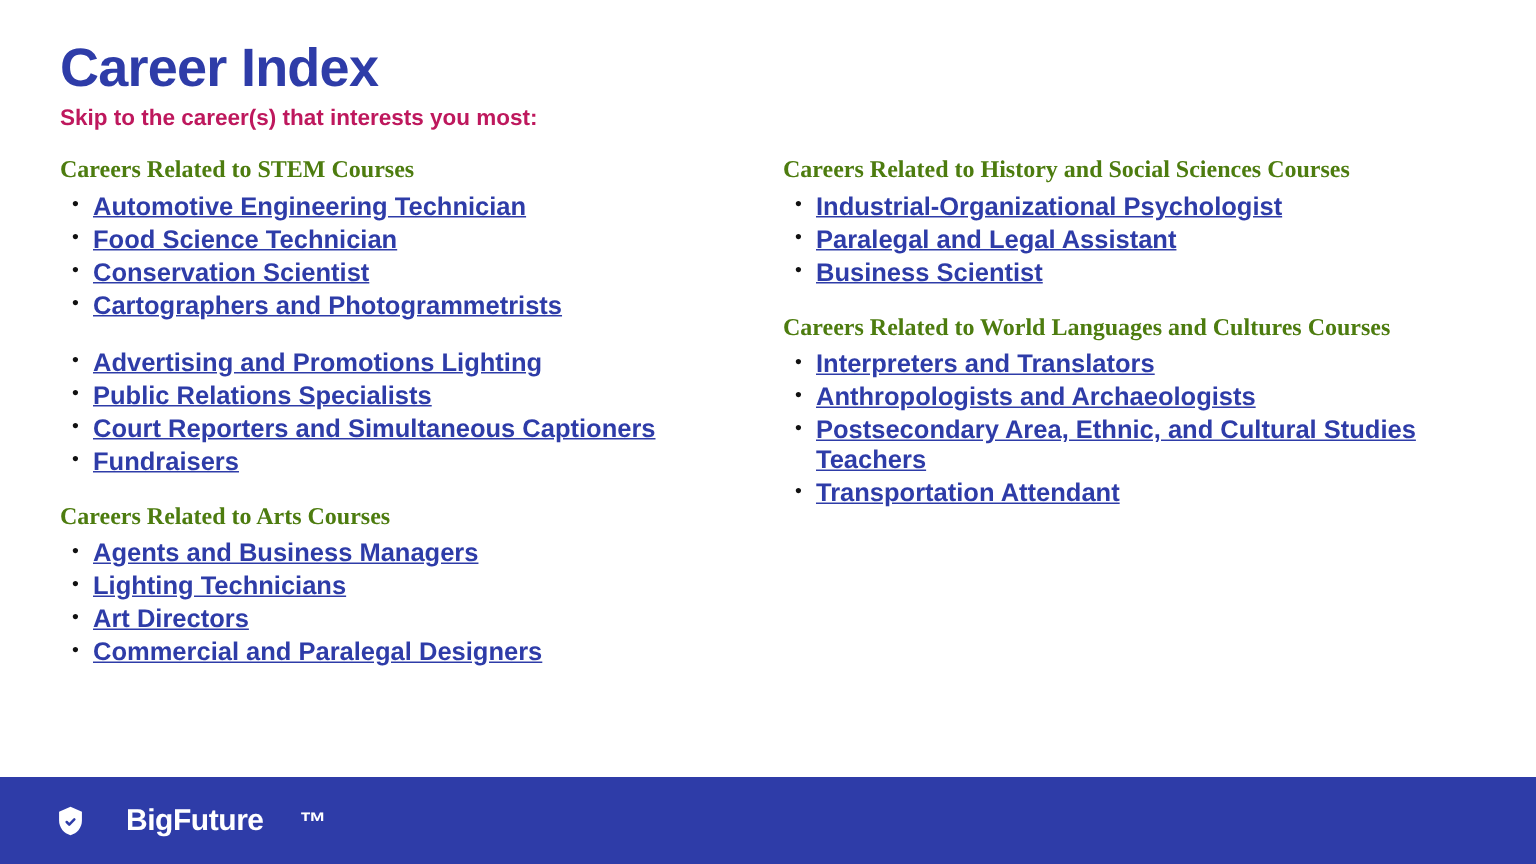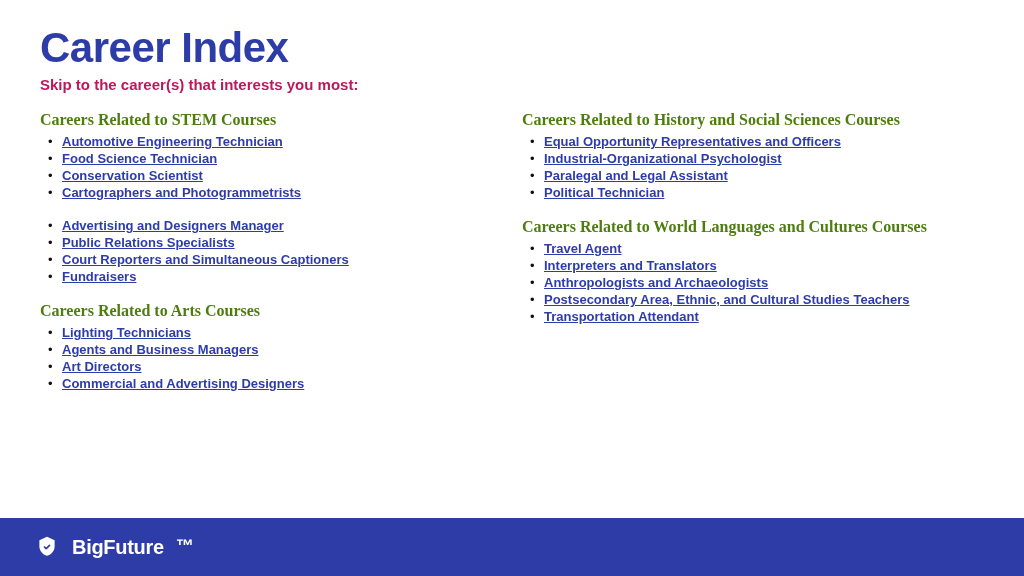--- a/index.html
+++ b/index.html
@@ -10,21 +10,21 @@
       height: 576px;
       overflow: hidden;
       display: flex;
       flex-direction: column;
     }
     .main-content {
       flex: 1;
       padding: 24px 40px 16px 40px;
     }
     h1 {
-      font-size: 42px;
+      font-size: 36px;
       font-weight: 900;
       color: #2e3ca8;
       margin-bottom: 4px;
       letter-spacing: -0.5px;
     }
     .subtitle {
       font-size: 15px;
       font-weight: 700;
       color: #be185d;
       margin-bottom: 18px;
@@ -64,34 +64,34 @@
       content: "•";
       position: absolute;
       left: 0;
       color: #111;
       font-size: 13px;
     }
     ul li a {
       color: #2e3ca8;
       text-decoration: underline;
       font-weight: 700;
-      font-size: 13px;
+      font-size: 17px;
     }
     .footer {
       background: #2e3ca8;
       height: 58px;
       display: flex;
       align-items: center;
       padding: 0 36px;
       flex-shrink: 0;
     }
     .footer-brand {
       display: flex;
-      align-items: flex-start;
-      gap: 12px;
+      align-items: flex-end;
+      gap: 24px;
     }
     .footer-logo-text {
       color: #fff;
       font-size: 20px;
       font-weight: 900;
       letter-spacing: -0.3px;
     }
     .shield-svg {
       width: 22px;
       height: 22px;
@@ -114,54 +114,52 @@
         <ul>
           <li><a href="#">Automotive Engineering Technician</a></li>
           <li><a href="#">Food Science Technician</a></li>
           <li><a href="#">Conservation Scientist</a></li>
           <li><a href="#">Cartographers and Photogrammetrists</a></li>
         </ul>
       </div>
 
       <div class="section">
         <ul>
-          <li><a href="#">Advertising and Designers Manager</a></li>
+          <li><a href="#">Advertising and Promotions Lighting</a></li>
           <li><a href="#">Public Relations Specialists</a></li>
           <li><a href="#">Court Reporters and Simultaneous Captioners</a></li>
           <li><a href="#">Fundraisers</a></li>
         </ul>
       </div>
 
       <div class="section">
         <div class="section-title">Careers Related to Arts Courses</div>
         <ul>
+          <li><a href="#">Agents and Business Managers</a></li>
           <li><a href="#">Lighting Technicians</a></li>
-          <li><a href="#">Agents and Business Managers</a></li>
           <li><a href="#">Art Directors</a></li>
-          <li><a href="#">Commercial and Advertising Designers</a></li>
+          <li><a href="#">Commercial and Paralegal Designers</a></li>
         </ul>
       </div>
     </div>
 
     <div class="column">
 
       <div class="section">
         <div class="section-title">Careers Related to History and Social Sciences Courses</div>
         <ul>
-          <li><a href="#">Equal Opportunity Representatives and Officers</a></li>
           <li><a href="#">Industrial-Organizational Psychologist</a></li>
           <li><a href="#">Paralegal and Legal Assistant</a></li>
-          <li><a href="#">Political Technician</a></li>
+          <li><a href="#">Business Scientist</a></li>
         </ul>
       </div>
 
       <div class="section">
         <div class="section-title">Careers Related to World Languages and Cultures Courses</div>
         <ul>
-          <li><a href="#">Travel Agent</a></li>
           <li><a href="#">Interpreters and Translators</a></li>
           <li><a href="#">Anthropologists and Archaeologists</a></li>
           <li><a href="#">Postsecondary Area, Ethnic, and Cultural Studies Teachers</a></li>
           <li><a href="#">Transportation Attendant</a></li>
         </ul>
       </div>
     </div>
   </div>
 </div>
 

